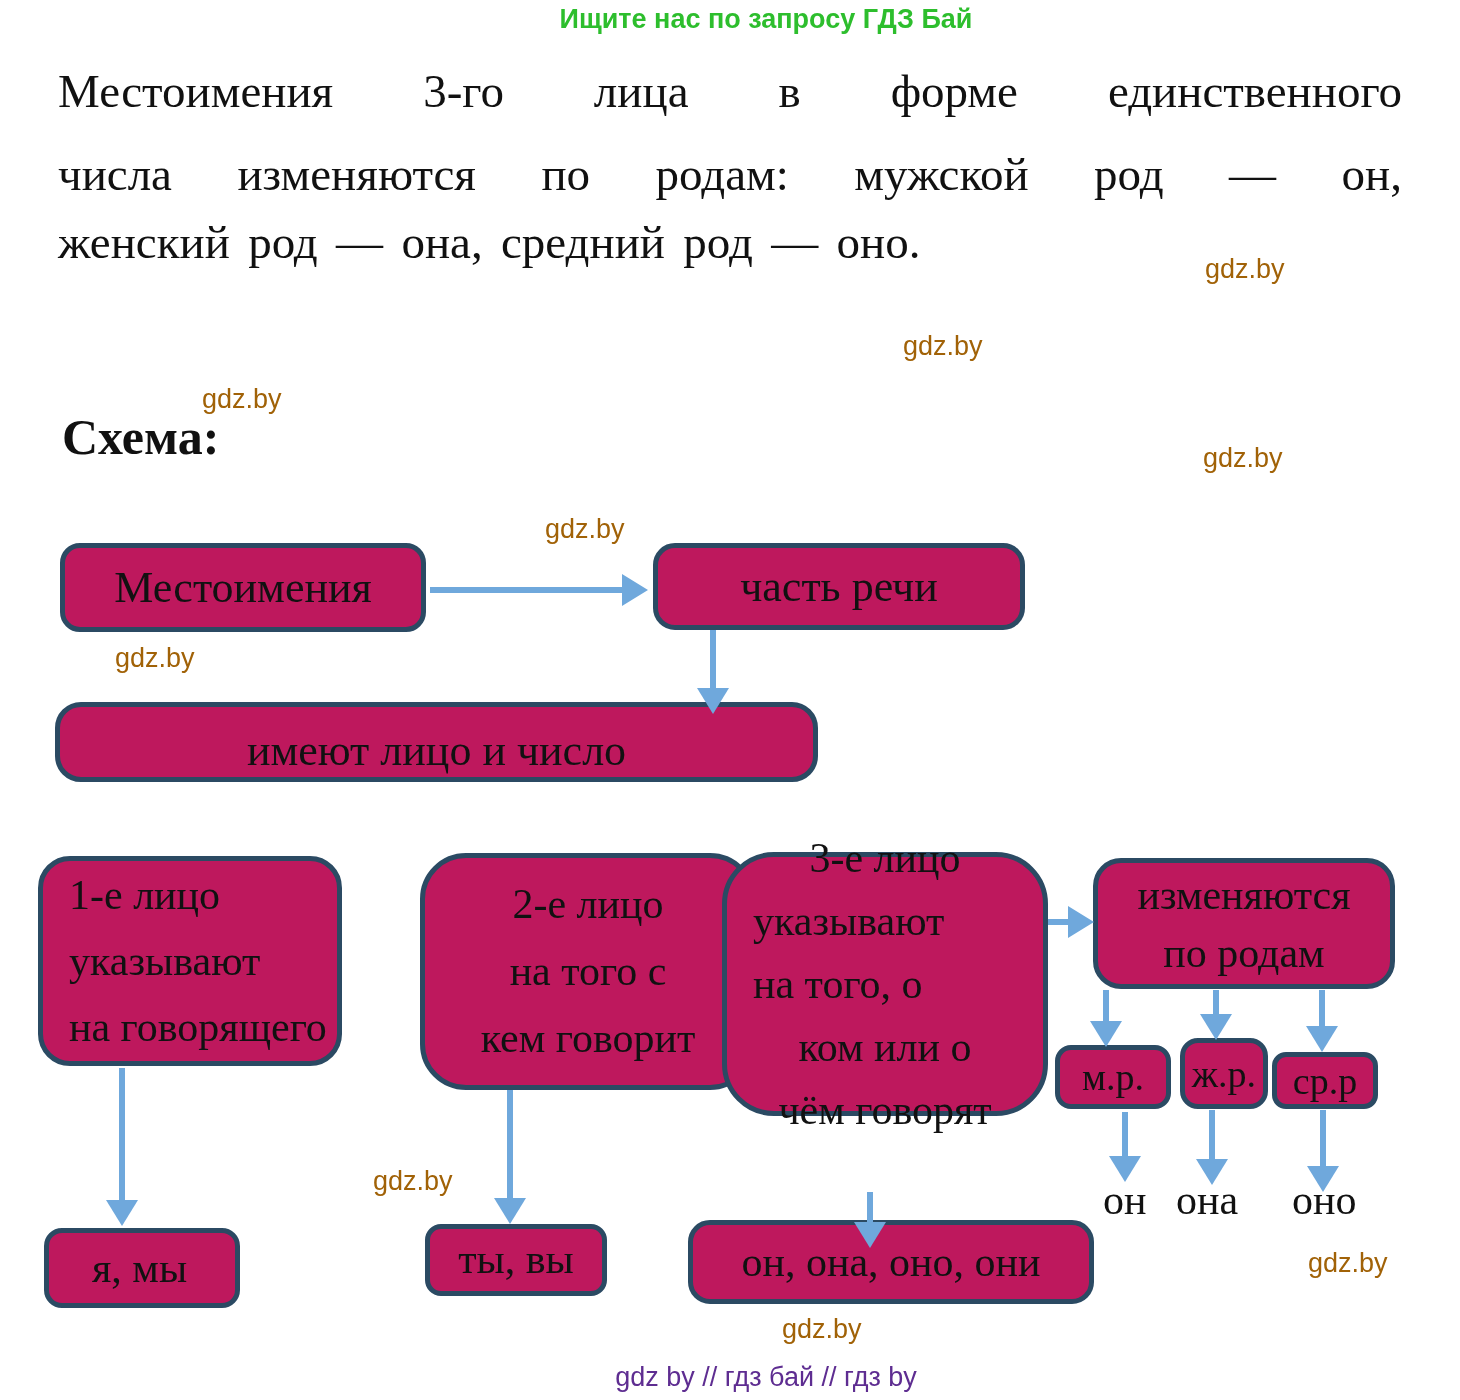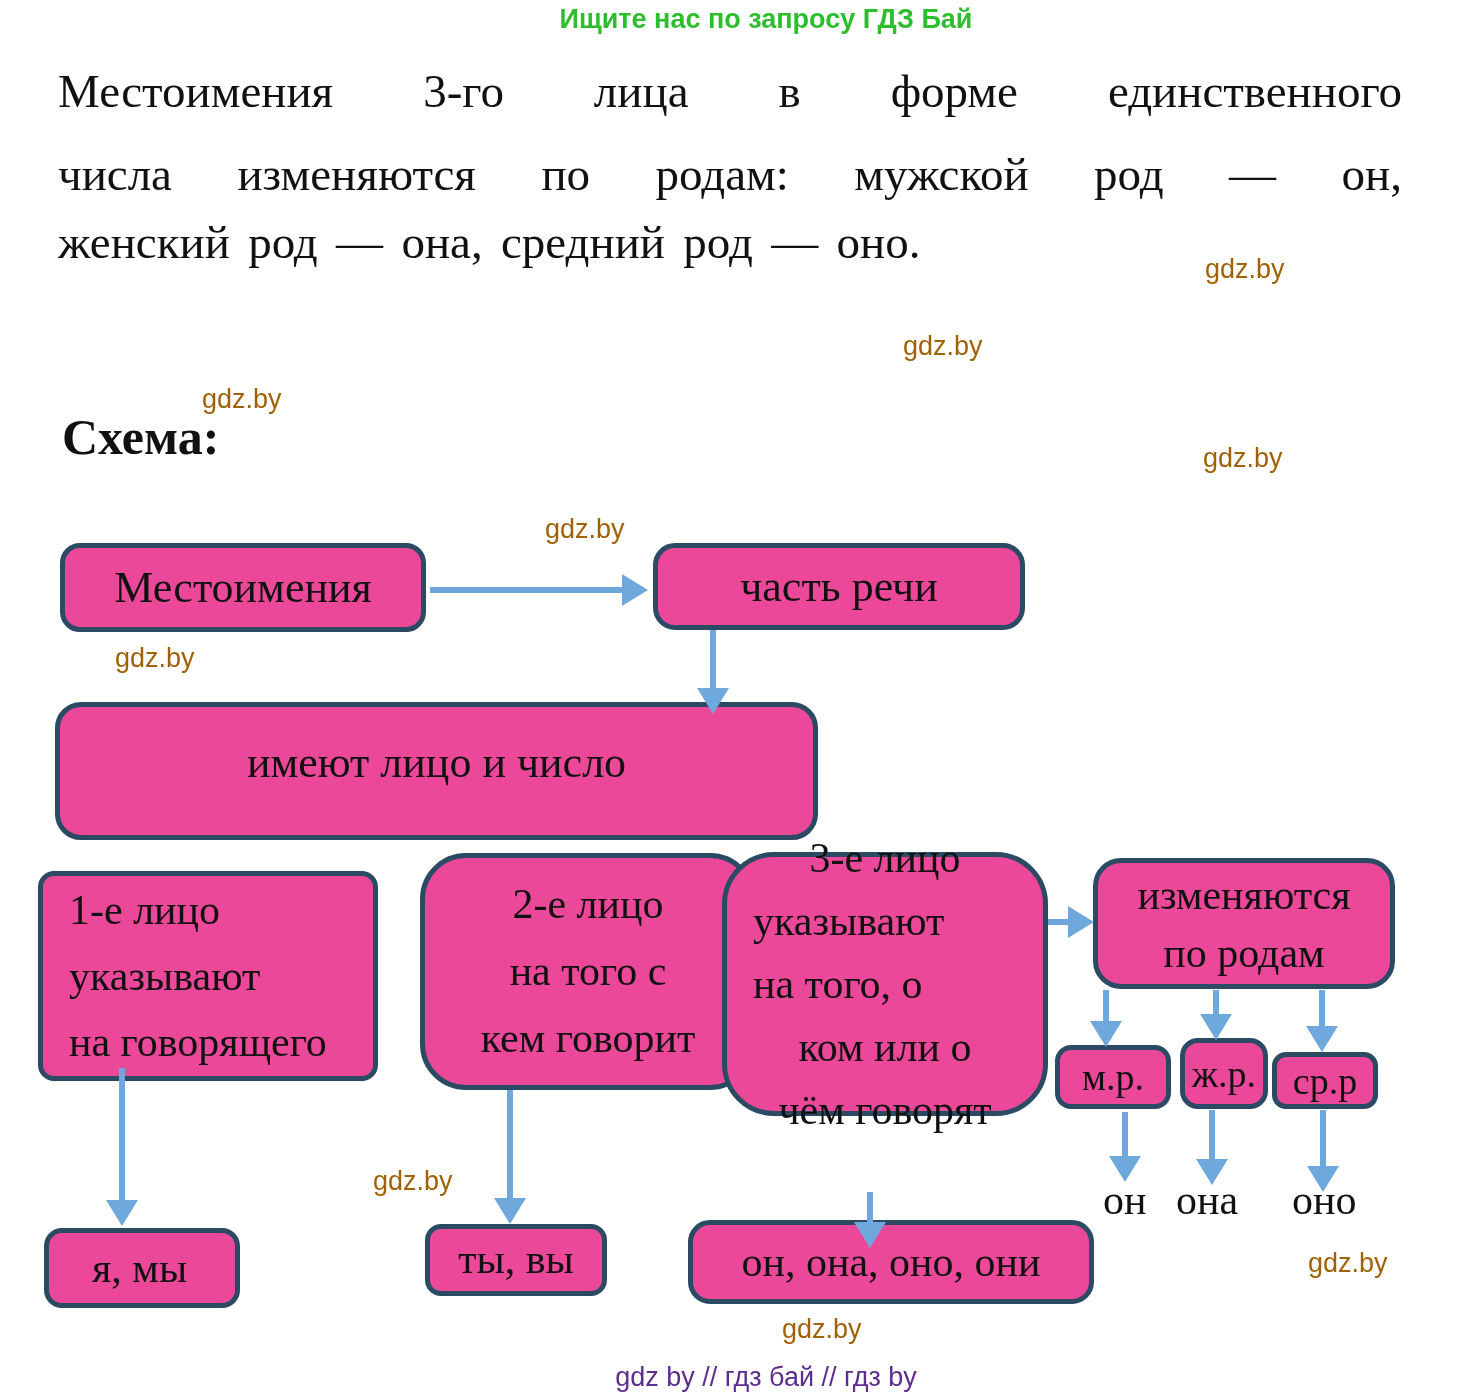--- a/index.html
+++ b/index.html
@@ -25,21 +25,21 @@
   .intro{top:42px;left:58px;width:1344px;font-size:47px;line-height:68px;}
   .intro .jline{text-align:justify;text-align-last:justify;margin-top:15px;}
   .intro .nline{text-align:left;word-spacing:0.14em;}
 
   
   .schema{top:408px;left:62px;font-size:50px;font-weight:bold;}
   .wm{font-size:27px;color:#a16207;font-family:"Liberation Sans","DejaVu Sans",sans-serif;}
 
   
   .box{
-    position:absolute;background:#ec4899;border:5px solid var(--border);
+    position:absolute;background:#be185d;border:5px solid var(--border);
     box-sizing:border-box;display:flex;flex-direction:column;justify-content:center;
     font-size:42px;line-height:64px;
   }
   .box .ln{width:100%;}
   .ln-c{text-align:center;}
   .ln-l{text-align:left;padding-left:26px;box-sizing:border-box;}
 
   
   .ar{position:absolute;}
   .ar i{display:block;}
@@ -81,25 +81,25 @@
   <div class="abs schema">Схема:</div>
 
   <div class="box" style="left:60px;top:543px;width:366px;height:89px;border-radius:20px;font-size:44px;">
     <div class="ln ln-c">Местоимения</div>
   </div>
 
   <div class="box" style="left:653px;top:543px;width:372px;height:87px;border-radius:22px;font-size:44px;">
     <div class="ln ln-c">часть речи</div>
   </div>
 
-  <div class="box" style="left:55px;top:702px;width:763px;height:138px;border-radius:26px;font-size:44px;justify-content:flex-start;padding-top:24px;">
+  <div class="box" style="left:55px;top:702px;width:763px;height:80px;border-radius:26px;font-size:44px;justify-content:flex-start;padding-top:12px;">
     <div class="ln ln-c">имеют лицо и число</div>
   </div>
 
-  <div class="box" style="left:38px;top:856px;width:340px;height:210px;border-radius:16px;line-height:66px;margin-top:15px;">
+  <div class="box" style="left:38px;top:856px;width:304px;height:210px;border-radius:32px;line-height:66px;">
     <div class="ln ln-l">1-е лицо</div>
     <div class="ln ln-l">указывают</div>
     <div class="ln ln-l">на говорящего</div>
   </div>
 
   <div class="box" style="left:420px;top:853px;width:336px;height:237px;border-radius:46px;line-height:67px;">
     <div class="ln ln-c">2-е лицо</div>
     <div class="ln ln-c">на того с</div>
     <div class="ln ln-c">кем говорит</div>
   </div>

